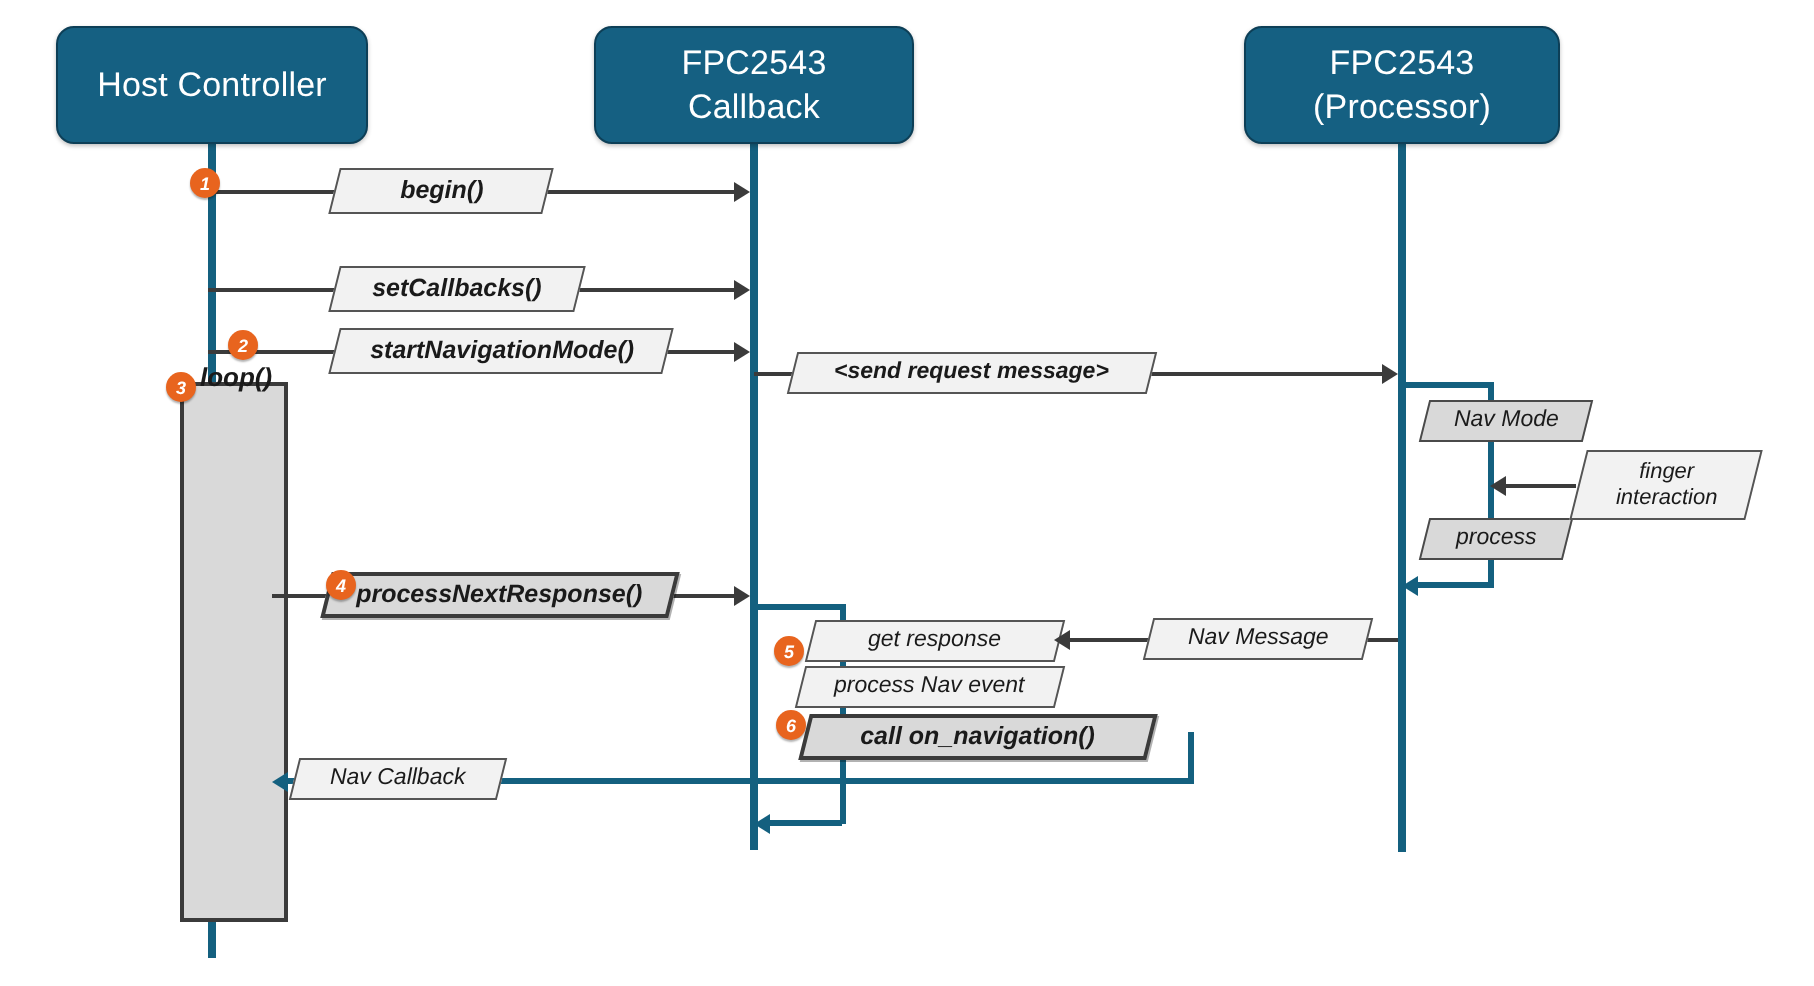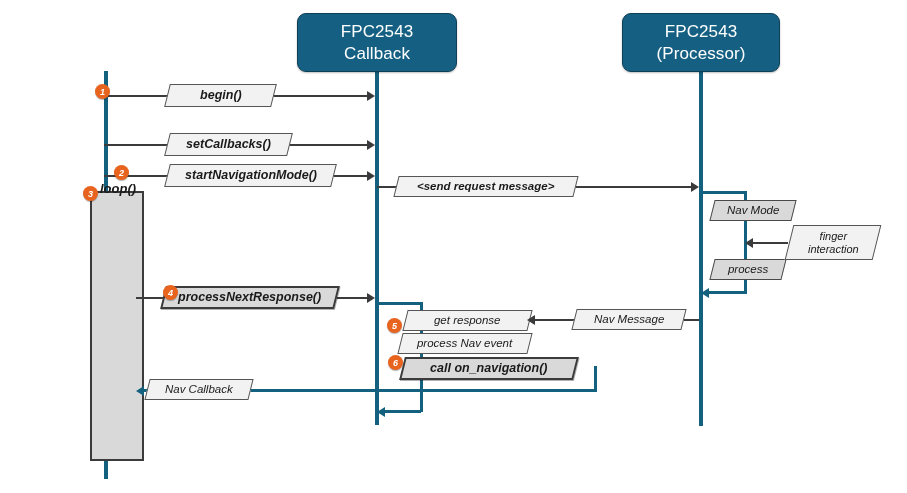--- a/index.html
+++ b/index.html
@@ -128,20 +128,25 @@
 </style>
 </head>
 <body>
 
 <div id="canvas">
 
   <div class="lifeline" style="left:104px; top:71px; height:408px;"></div>
   <div class="lifeline" style="left:375px; top:71px; height:354px;"></div>
   <div class="lifeline" style="left:699px; top:71px; height:355px;"></div>
 
+  <div class="actor-box" style="left:28px; top:13px; width:156px; height:59px;">
+    <div>
+      <span>Host Controller</span>
+    </div>
+  </div>
 
   <div class="actor-box" style="left:297px; top:13px; width:160px; height:59px;">
     <div>
       <span>FPC2543</span>
       <span>Callback</span>
     </div>
   </div>
 
   <div class="actor-box" style="left:622px; top:13px; width:158px; height:59px;">
     <div>

